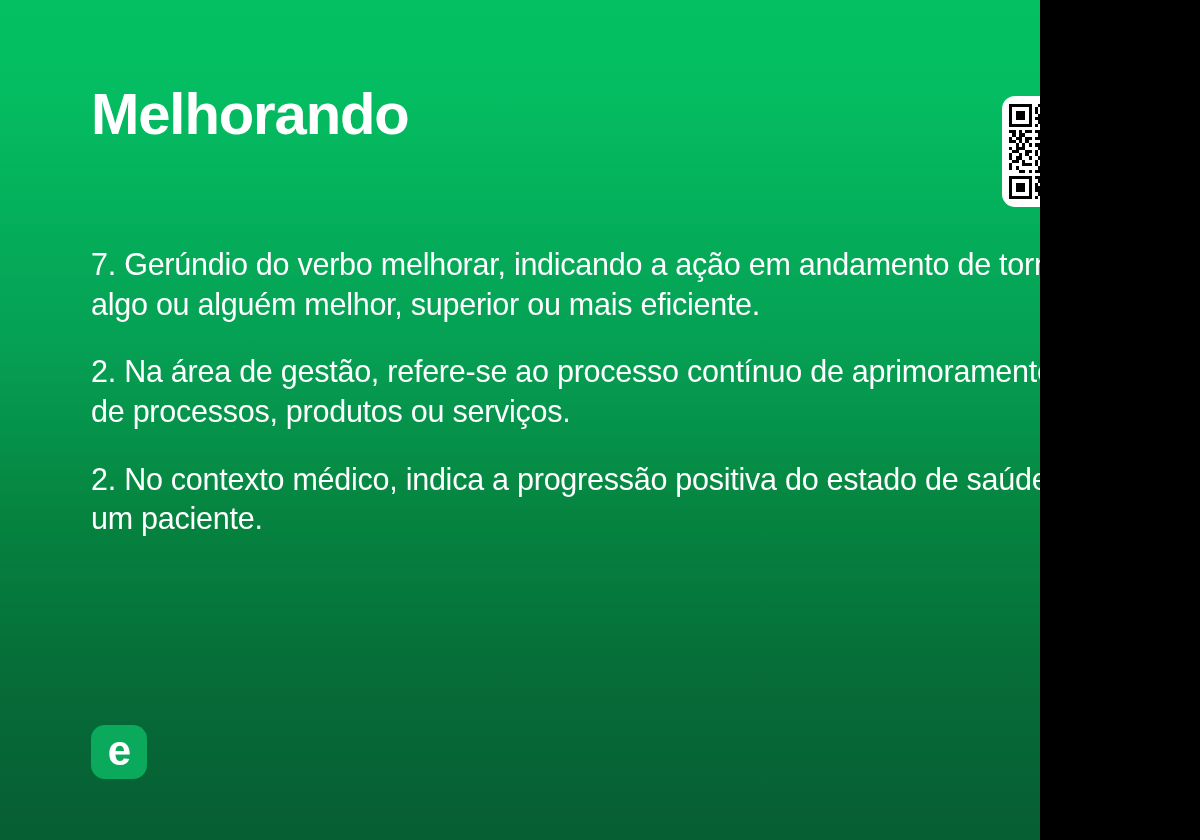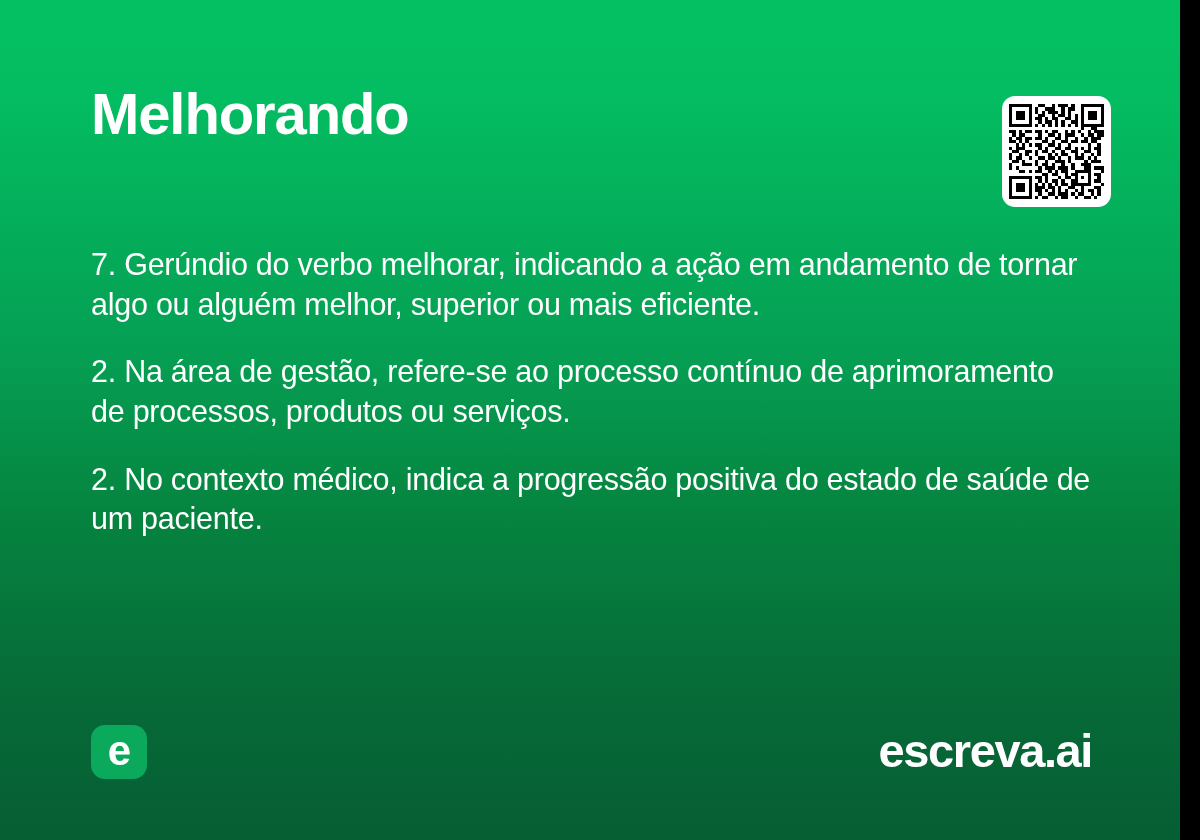--- a/index.html
+++ b/index.html
@@ -10,21 +10,21 @@
   body {
     width: 1200px;
     height: 840px;
     overflow: hidden;
     font-family: "Liberation Sans", sans-serif;
     background: #000;
   }
 
   .card {
     position: relative;
-    width: 1180px;
+    width: 1040px;
     height: 840px;
     box-sizing: border-box;
     background: linear-gradient(180deg,
                 #04C063 0%,
                 #04BC61 12%,
                 #059F53 42%,
                 #05833F 62%,
                 #066B38 82%,
                 #065E33 100%);
     overflow: hidden;
@@ -375,15 +375,14 @@
   <div class="definitions">
     <p class="definition">7. Gerúndio do verbo melhorar, indicando a ação em andamento de tornar algo ou alguém melhor, superior ou mais eficiente.</p>
     <p class="definition">2. Na área de gestão, refere-se ao processo contínuo de aprimoramento de processos, produtos ou serviços.</p>
     <p class="definition">2. No contexto médico, indica a progressão positiva do estado de saúde de um paciente.</p>
   </div>
 
   <div class="footer-logo">
     <span class="mark">e</span>
   </div>
 
-  <div class="brand">escreva.ai</div>
 
 </div>
 
 </body></html>

